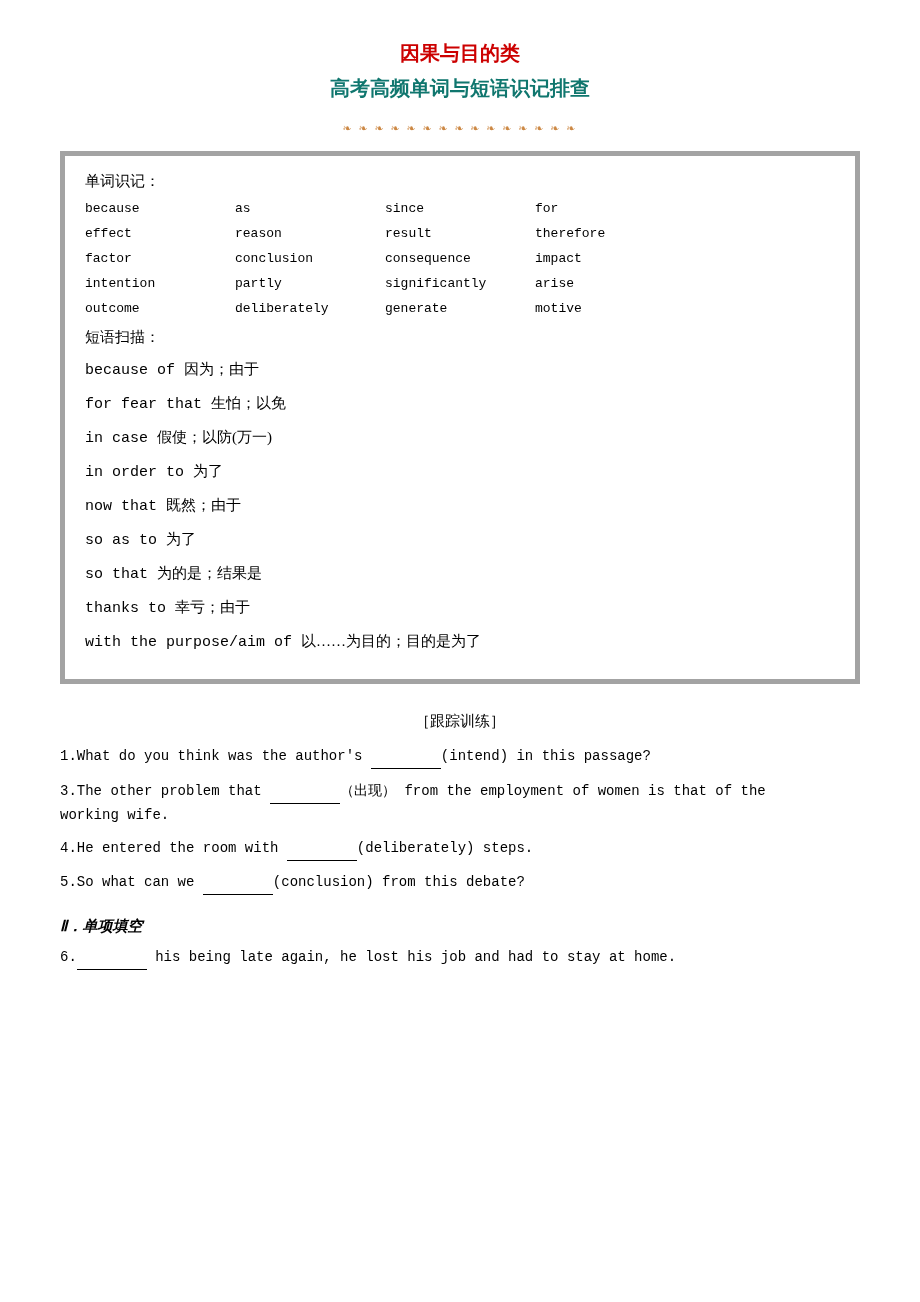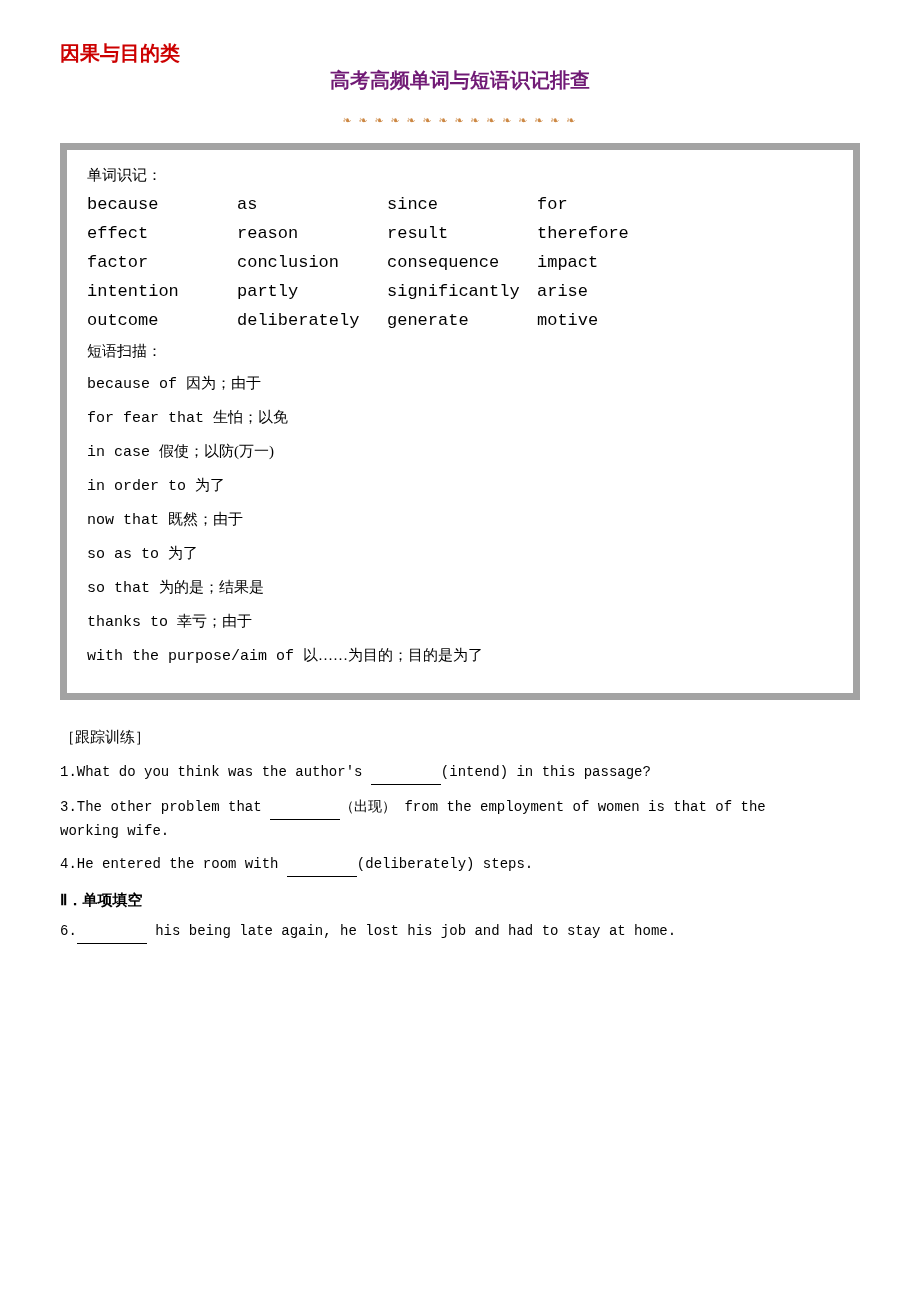--- a/index.html
+++ b/index.html
@@ -12,54 +12,55 @@
       background: #ffffff;
       font-family: "SimSun", "宋体", serif;
       font-size: 15px;
       color: #000000;
       width: 920px;
       min-height: 1302px;
       padding: 40px 60px;
     }
 
     .page-title-red {
-      text-align: left;
+      text-align: center;
       color: #cc0000;
       font-size: 20px;
       font-weight: bold;
+      margin-bottom: 8px;
       font-family: "SimSun", serif;
     }
 
     .page-title-black {
       text-align: center;
-      color: #701a75;
+      color: #0f766e;
       font-size: 20px;
       font-weight: bold;
       margin-bottom: 20px;
       font-family: "SimSun", serif;
     }
 
     .vocab-box {
-      border: 7px solid #a3a3a3;
+      border: 5px solid #a3a3a3;
       padding: 16px 20px;
       margin-bottom: 28px;
     }
 
     .section-label {
       font-size: 15px;
       margin-bottom: 10px;
       font-family: "SimSun", serif;
     }
 
     .word-row {
       display: flex;
       flex-wrap: wrap;
       margin-bottom: 10px;
       font-family: "Courier New", "Consolas", monospace;
-      font-size: 17px;
+      font-size: 13px;
     }
 
     .word-cell {
       min-width: 150px;
       padding-right: 10px;
     }
 
     .phrase-row {
       margin-bottom: 8px;
       font-family: "Courier New", "Consolas", monospace;
@@ -72,20 +73,21 @@
     }
 
     .exercise-section {
       margin-top: 10px;
     }
 
     .section-header {
       font-size: 15px;
       margin-bottom: 14px;
       font-family: "SimSun", serif;
+      text-align: center;
     }
 
     .roman-header {
       font-size: 15px;
       font-weight: bold;
       margin-bottom: 10px;
       font-family: "SimSun", serif;
     }
 
     .exercise-item {
@@ -201,19 +203,22 @@
 
 
   <div class="exercise-item">
     3.The other problem that <span class="blank"></span><span class="exercise-item-cn">（出现）</span> from the employment of women is that of the<br>working wife.
   </div>
 
   <div class="exercise-item">
     4.He entered the room with <span class="blank"></span>(deliberately) steps.
   </div>
 
-
-  <div class="roman-header" style="margin-top:14px;">Ⅱ．单项填空</div>
+  <div class="exercise-item">
+    5.So what can we <span class="blank"></span>(conclusion) from this debate?
+  </div>
+
+  <div class="roman-header" style="margin-top:22px;font-style:italic;">Ⅱ．单项填空</div>
 
   <div class="exercise-item">
     6.<span class="blank"></span> his being late again, he lost his job and had to stay at home.
   </div>
 </div>
 
 </body></html>

